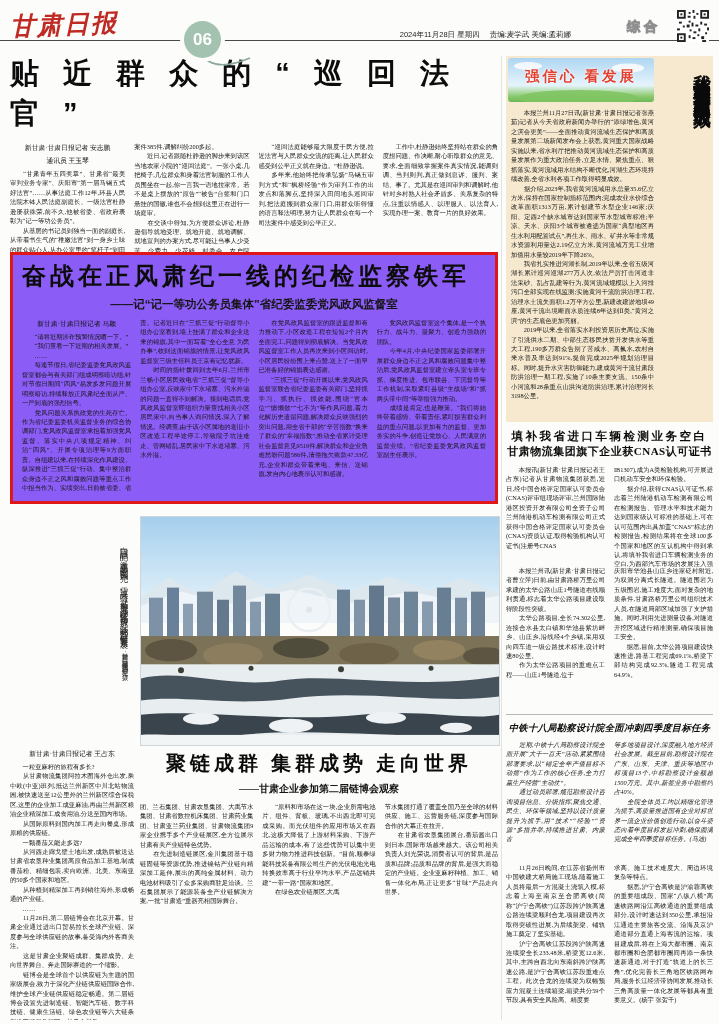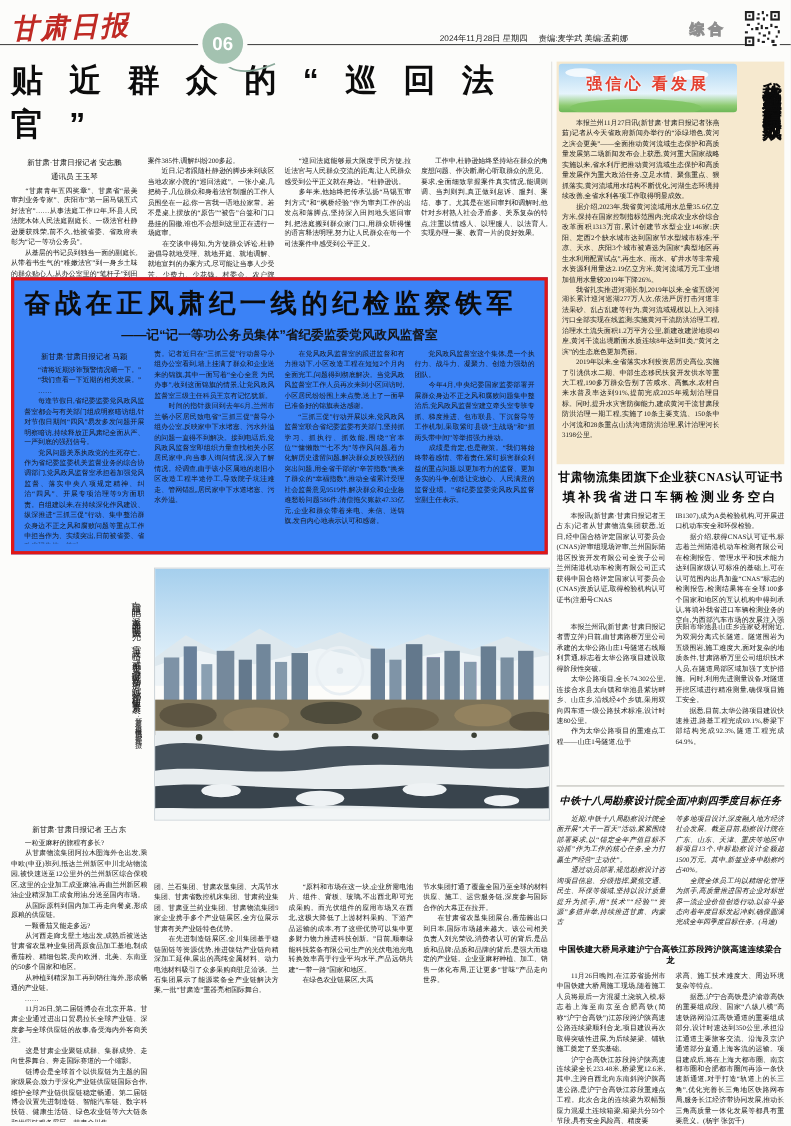--- a/index.html
+++ b/index.html
@@ -29,35 +29,35 @@
   .h-serif{font-family:"Liberation Serif","DejaVu Serif",serif;font-weight:bold;text-align:center;color:#0c0c0c;}
   .subtitle{font-weight:bold;text-align:center;color:#151515;}
   
   .art-judge{position:absolute;left:10px;top:54px;width:488px;}
   .art-judge .hl{font-size:29px;letter-spacing:8px;}
   .art-judge .subtitle{font-size:12px;margin-top:6px;font-family:"Liberation Sans",sans-serif;}
   .art-judge .cols{margin-top:8px;}
   .art-judge .col{height:128px;}
   
   .art-disc{position:absolute;left:10px;top:252px;width:488px;height:252px;border:3px solid #e01717;
-            box-sizing:border-box;padding:5px 9px;background:#3b82f6;}
+            box-sizing:border-box;padding:5px 9px;background:#8b5cf6;}
   .art-disc .hl{font-size:24px;letter-spacing:4px;}
   .art-disc .subtitle{font-size:11.5px;margin-top:5px;font-family:"Liberation Sans",sans-serif;}
   .art-disc .cols{margin-top:6px;}
   .art-disc .col{height:176px;}
   
   .photo-cap{position:absolute;left:14px;top:540px;width:118px;height:205px;
              writing-mode:vertical-rl;display:flex;}
   .photo-cap .cap{font-size:8.2px;letter-spacing:2px;line-height:2.1;color:#222;white-space:pre-line;}
   .photo-cap .credit{font-size:6.6px;letter-spacing:1px;color:#333;margin-left:6px;line-height:2;}
   .photo-svg{position:absolute;left:140px;top:516px;width:358px;height:228px;border:1px solid #cfd6da;}
   
   .v-rule{position:absolute;left:501px;top:56px;height:964px;border-left:1px solid #e2e2de;}
   .water{position:absolute;left:506px;top:56px;width:207px;height:366px;background:#f6e9cf;}
-  .water .banner{position:absolute;left:2px;top:2px;width:162px;height:44px;border-radius:3px;
+  .water .banner{position:absolute;left:2px;top:2px;width:146px;height:44px;border-radius:3px;
         background:linear-gradient(#aed6f2 0%,#e6f4fc 62%,#8ecb72 86%,#6db757 100%);overflow:hidden;}
   .water .banner-text{position:absolute;left:0;top:9px;width:100%;text-align:center;font-size:14.5px;
         font-weight:bold;color:#e33f2f;letter-spacing:3px;text-shadow:0 0 2px #fff,0 0 2px #fff;
         font-family:"Liberation Sans",sans-serif;}
   .water .wbody{position:absolute;left:5px;top:52px;width:143px;height:310px;overflow:hidden;}
   .water .vtitle{position:absolute;right:2px;top:5px;height:356px;width:54px;writing-mode:vertical-rl;
         font-size:17.5px;font-weight:bold;letter-spacing:2px;line-height:1.05;
         font-family:"Liberation Sans",sans-serif;color:#0b0b0b;text-align:justify;}
   .sb-art{position:absolute;left:506px;width:207px;}
   .cnas{top:426px;}
@@ -265,22 +265,22 @@
       <div class="banner-text">强信心 看发展</div>
     </div>
     <div class="wbody bt">　　本报兰州11月27日讯(新甘肃·甘肃日报记者张燕茹)记者从今天省政府新闻办举行的“添绿增色,黄河之滨会更美”——全面推动黄河流域生态保护和高质量发展第二场新闻发布会上获悉,黄河重大国家战略实施以来,省水利厅把推动黄河流域生态保护和高质量发展作为重大政治任务,立足水情、聚焦重点、狠抓落实,黄河流域用水结构不断优化,河湖生态环境持续改善,全省水利各项工作取得明显成效。
 　　据介绍,2023年,我省黄河流域用水总量35.6亿立方米,保持在国家控制指标范围内;完成农业水价综合改革面积1313万亩,累计创建节水型企业146家;庆阳、定西2个缺水城市达到国家节水型城市标准;平凉、天水、庆阳3个城市被遴选为国家“典型地区再生水利用配置试点”,再生水、雨水、矿井水等非常规水资源利用量达2.19亿立方米,黄河流域万元工业增加值用水量较2019年下降26%。
 　　我省扎实推进河湖长制,2019年以来,全省五级河湖长累计巡河巡湖277万人次,依法严厉打击河道非法采砂、乱占乱建等行为,黄河流域规模以上入河排污口全部实现在线监测;实施黄河干流防洪治理工程,治理水土流失面积1.2万平方公里,新建改建淤地坝49座,黄河干流出境断面水质连续8年达到Ⅱ类,“黄河之滨”的生态底色更加亮丽。
 　　2019年以来,全省落实水利投资居历史高位,实施了引洮供水二期、中部生态移民扶贫开发供水等重大工程,190多万群众告别了苦咸水、高氟水,农村自来水普及率达到91%,提前完成2025年规划治理目标。同时,提升水灾害防御能力,建成黄河干流甘肃段防洪治理一期工程,实施了10条主要支流、150条中小河流和28条重点山洪沟道防洪治理,累计治理河长3198公里。</div>
     <div class="vtitle">我省推动水利事业高质量发展取得明显成效</div>
   </div>
 
   <div class="sb-art cnas">
+    <div class="h-serif hl2">填补我省进口车辆检测业务空白</div>
     <div class="h-serif hl1">甘肃物流集团旗下企业获CNAS认可证书</div>
-    <div class="h-serif hl2">填补我省进口车辆检测业务空白</div>
     <div class="cols">
       <div class="col">
           <div class="bt">　　本报讯(新甘肃·甘肃日报记者王占东)记者从甘肃物流集团获悉,近日,经中国合格评定国家认可委员会(CNAS)评审组现场评审,兰州国际陆港区投资开发有限公司全资子公司兰州陆港机动车检测有限公司正式获得中国合格评定国家认可委员会(CNAS)资质认证,取得检验机构认可证书(注册号CNAS</div>
         </div>
       <div class="col">
           <div class="bt">IB1307),成为A类检验机构,可开展进口机动车安全和环保检验。
 　　据介绍,获得CNAS认可证书,标志着兰州陆港机动车检测有限公司在检测报告、管理水平和技术能力达到国家级认可标准的基础上,可在认可范围内出具加盖“CNAS”标志的检测报告,检测结果将在全球100多个国家和地区的互认机构中得到承认,将填补我省进口车辆检测业务的空白,为西部汽车市场的发展注入强劲动力。</div>
         </div>
     </div>
   </div>
@@ -309,21 +309,20 @@
 　　通过动员部署,规范勘察设计咨询项目信息、分级指挥,聚焦交通、民生、环保等领域,坚持以设计质量提升为抓手,用“技术”“经验”“资源”多措并举,持续推进甘肃、内蒙古</div>
         </div>
       <div class="col">
           <div class="bt">等多地项目设计,深度融入地方经济社会发展。截至目前,勘察设计院在广东、山东、天津、重庆等地区中标项目13个,中标勘察设计金额超1500万元。其中,新签业务中勘察约占40%。
 　　全院全体员工均以精细化管理为抓手,高质量推进国有企业对标世界一流企业价值创造行动,以奋斗姿态向着年度目标发起冲刺,确保圆满完成全年四季度目标任务。(马迪)</div>
         </div>
     </div>
   </div>
 
   <div class="sb-art bridge">
-    <div class="h-serif hl1">中国铁建大桥局承建沪宁合高铁江苏段跨沪陕高速连续梁合龙</div>
     <div class="cols">
       <div class="col">
           <div class="bt">　　11月26日晚间,在江苏省扬州市中国铁建大桥局施工现场,随着施工人员将最后一方混凝土浇筑入模,标志着上海至南京至合肥高铁(简称“沪宁合高铁”)江苏段跨沪陕高速公路连续梁顺利合龙,项目建设再次取得突破性进展,为后续架梁、铺轨施工奠定了坚实基础。
 　　沪宁合高铁江苏段跨沪陕高速连续梁全长233.48米,桥梁宽12.6米,其中,主跨自西北向东南斜跨沪陕高速公路,是沪宁合高铁江苏段重难点工程。此次合龙的连续梁为双幅预应力混凝土连续箱梁,箱梁共分59个节段,具有安全风险高、精度要</div>
         </div>
       <div class="col">
           <div class="bt">求高、施工技术难度大、周边环境复杂等特点。
 　　据悉,沪宁合高铁是沪渝蓉高铁的重要组成段、国家“八纵八横”高速铁路网沿江高铁通道的重要组成部分,设计时速达到350公里,承担沿江通道主要旅客交流、沿海及京沪通道部分直通上海客流的运输。项目建成后,将在上海大都市圈、南京都市圈和合肥都市圈间再添一条快速新通道,对于打造“轨道上的长三角”,优化完善长三角地区铁路网布局,服务长江经济带协同发展,推动长三角高质量一体化发展等都具有重要意义。(杨宇 张贺千)</div>
         </div>
     </div>
@@ -335,20 +334,24 @@
 　　从甘肃物流集团阿拉木图海外仓出发,乘中欧(中亚)班列,抵达兰州新区中川北站物流园,被快速送至12公里外的兰州新区综合保税区,这里的企业加工成亚麻油,再由兰州新区粮油企业精深加工成食用油,分送至国内市场。
 　　从国际原料到国内加工再走向餐桌,形成原粮的供应链。
 　　一颗番茄又能走多远?
 　　从河西走廊戈壁土地出发,成熟后被送达甘肃省农垦种业集团高原食品加工基地,制成番茄粉、精细包装,卖向欧洲、北美、东南亚的50多个国家和地区。
 　　从种植到精深加工再到销往海外,形成畅通的产业链。
 　　……
 　　11月26日,第二届链博会在北京开幕。甘肃企业通过进出口贸易拉长全球产业链、深度参与全球供应链的故事,备受海内外客商关注。
 　　这是甘肃企业聚链成群、集群成势、走向世界舞台、奔走国际赛道的一个缩影。
 　　链博会是全球首个以供应链为主题的国家级展会,致力于深化产业链供应链国际合作,维护全球产业链供应链稳定畅通。第二届链博会设置先进制造链、智能汽车链、数字科技链、健康生活链、绿色农业链等六大链条和供应链服务展区。甘肃金川集</div>
   </div>
+  <div class="chain-head">
+    <div class="h-serif hl">聚链成群 集群成势 走向世界</div>
+    <div class="subtitle">——甘肃企业参加第二届链博会观察</div>
+  </div>
   <div class="chain-cols cols">
     <div class="col">
         <div class="bt">团、兰石集团、甘肃农垦集团、大禹节水集团、甘肃省数控机床集团、甘肃药业集团、甘肃亚兰药业集团、甘肃物流集团9家企业携手多个产业链展区,全方位展示甘肃有关产业链特色优势。
 　　在先进制造链展区,金川集团基于稳链固链等资源优势,推进镍钴产业链向精深加工延伸,展出的高纯金属材料、动力电池材料吸引了众多采购商驻足洽谈。兰石集团展示了能源装备全产业链解决方案,一批“甘肃造”重器亮相国际舞台。</div>
       </div>
     <div class="col">
         <div class="bt">　　“原料和市场在这一块,企业所需电池片、组件、背板、玻璃,不出西北即可完成采购。而光伏组件的应用市场又在西北,这极大降低了上游材料采购、下游产品运输的成本,有了这些优势可以集中更多财力物力推进科技创新。”目前,顺泰绿能科技装备有限公司生产的光伏电池光电转换效率高于行业平均水平,产品远销共建“一带一路”国家和地区。
 　　在绿色农业链展区,大禹</div>
       </div>
     <div class="col">

